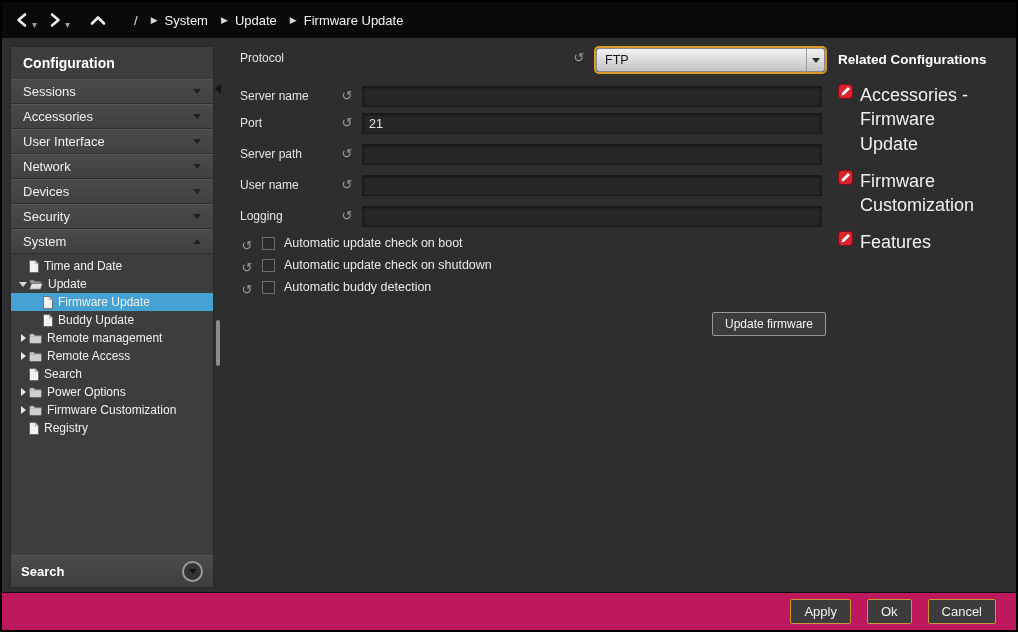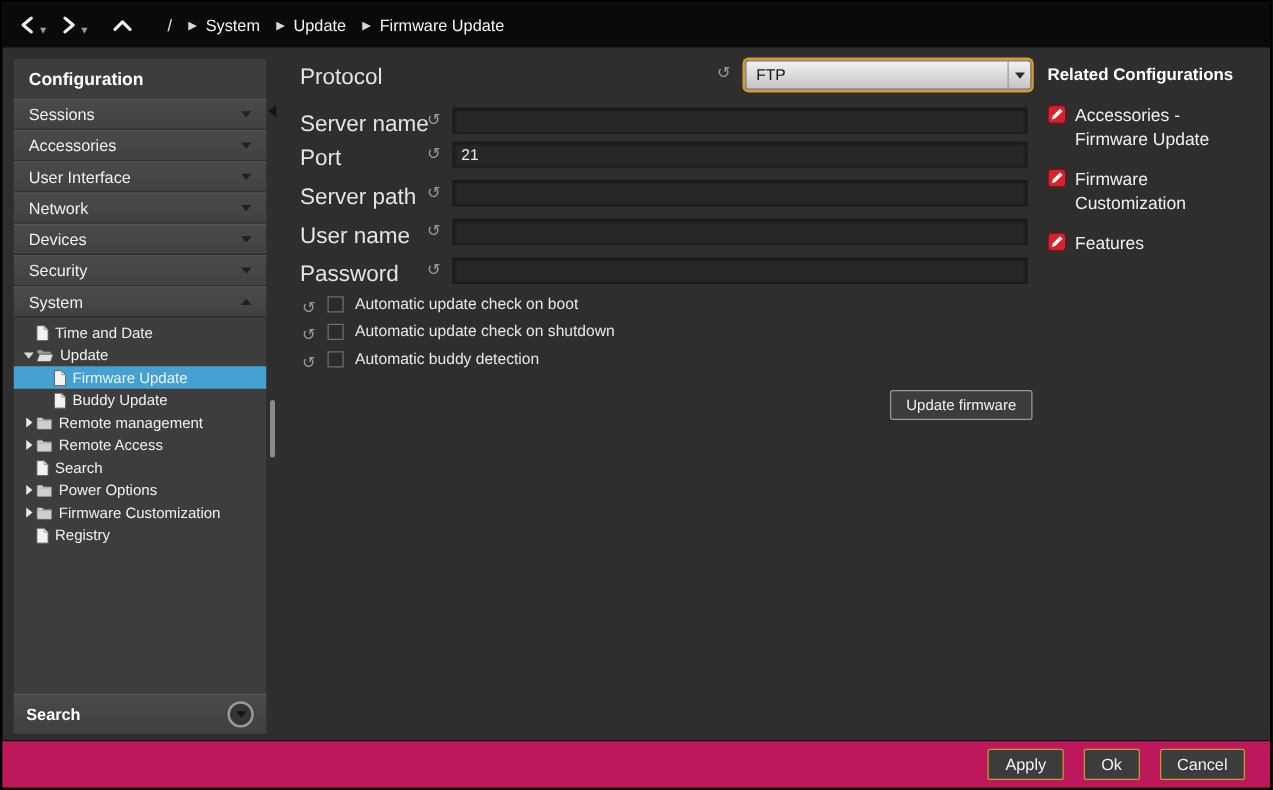--- a/index.html
+++ b/index.html
@@ -50,21 +50,21 @@
   .search-circle .tri-down { border-top-color:#141414; }
   .collapse-handle { position:absolute; left:213px; top:82px; width:0; height:0;
                      border-top:5px solid transparent; border-bottom:5px solid transparent;
                      border-right:6px solid #141414; cursor:pointer; }
   .scroll-thumb { position:absolute; left:214px; top:318px; width:4px; height:46px;
                   background:#8a8a8a; border-radius:2px; cursor:pointer; }
 
   
   .main { position:absolute; left:222px; top:44px; width:606px; height:546px; }
   .frow { position:absolute; left:0; width:100%; height:22px; }
-  .flabel { position:absolute; left:16px; top:3px; color:#e4e4e4; font-size:18px; }
+  .flabel { position:absolute; left:16px; top:3px; color:#e4e4e4; font-size:12px; }
   .reset { position:absolute; top:2px; color:#9a9a9a; font-size:13px; width:14px; text-align:center;
            cursor:pointer; line-height:16px; }
   .reset.rfield { left:116px; }
   .reset.rproto { left:348px; }
   .reset.rcheck { left:16px; }
   .finput { position:absolute; left:138px; top:0; width:460px; height:21px; background:#272727;
             border:1px solid #1a1a1a; box-shadow:inset 0 1px 3px rgba(0,0,0,.55);
             color:#e8e8e8; font-size:12.5px; padding:0 6px; font-family:"Liberation Sans", sans-serif; }
   .dropdown { position:absolute; left:372px; top:0; width:229px; height:24px;
               background:linear-gradient(#f2f2f2,#c4c4c4); border:1px solid #8a8a8a; border-radius:3px;
@@ -79,21 +79,21 @@
   .clabel { position:absolute; left:60px; top:0; color:#e8e8e8; font-size:12.5px; }
   .update-btn { position:absolute; right:4px; top:0; background:#3c3c3c; color:#f2f2f2; font-size:12px;
                 padding:4px 12px; border:1px solid #979797; border-radius:2px; cursor:pointer;
                 font-family:"Liberation Sans", sans-serif; }
 
   
   .related { position:absolute; left:836px; top:44px; width:176px; }
   .related-title { color:#ffffff; font-weight:bold; font-size:13.5px; margin:6px 0 16px 0; }
   .rel-item { display:flex; gap:7px; margin-bottom:13px; cursor:pointer; align-items:flex-start; }
   .rel-icon { flex:0 0 15px; margin-top:1px; }
-  .rel-label { color:#f0f0f0; font-size:14px; line-height:1.35; max-width:120px; }
+  .rel-label { color:#f0f0f0; font-size:18px; line-height:1.35; max-width:120px; }
 
   
   .footer { position:absolute; left:0; bottom:0; width:100%; height:38px; background:#be185d;
             border-top:1px solid #0e0e0e; display:flex; align-items:center; justify-content:flex-end;
             gap:16px; padding-right:20px; }
   .btn { background:#3c3c3c; color:#f2f2f2; font-size:13px; padding:4px 13px;
          border:1px solid #c8992f; border-radius:2px; cursor:pointer;
          font-family:"Liberation Sans", sans-serif; }
 </style>
 </head>
@@ -310,21 +310,21 @@
       <input class="finput" type="text" value="" style="">
     </div>
 
     <div class="frow" style="top:129px">
       <span class="flabel">User name</span>
       <span class="reset rfield">↺</span>
       <input class="finput" type="text" value="" style="">
     </div>
 
     <div class="frow" style="top:160px">
-      <span class="flabel">Password</span>
+      <span class="flabel">Logging</span>
       <span class="reset rfield">↺</span>
       <input class="finput" type="text" value="" style="">
     </div>
 
     <div class="frow" style="top:190px;height:16px">
       <span class="reset rcheck">↺</span>
       <span class="checkbox"></span>
       <span class="clabel">Automatic update check on boot</span>
     </div>
 

